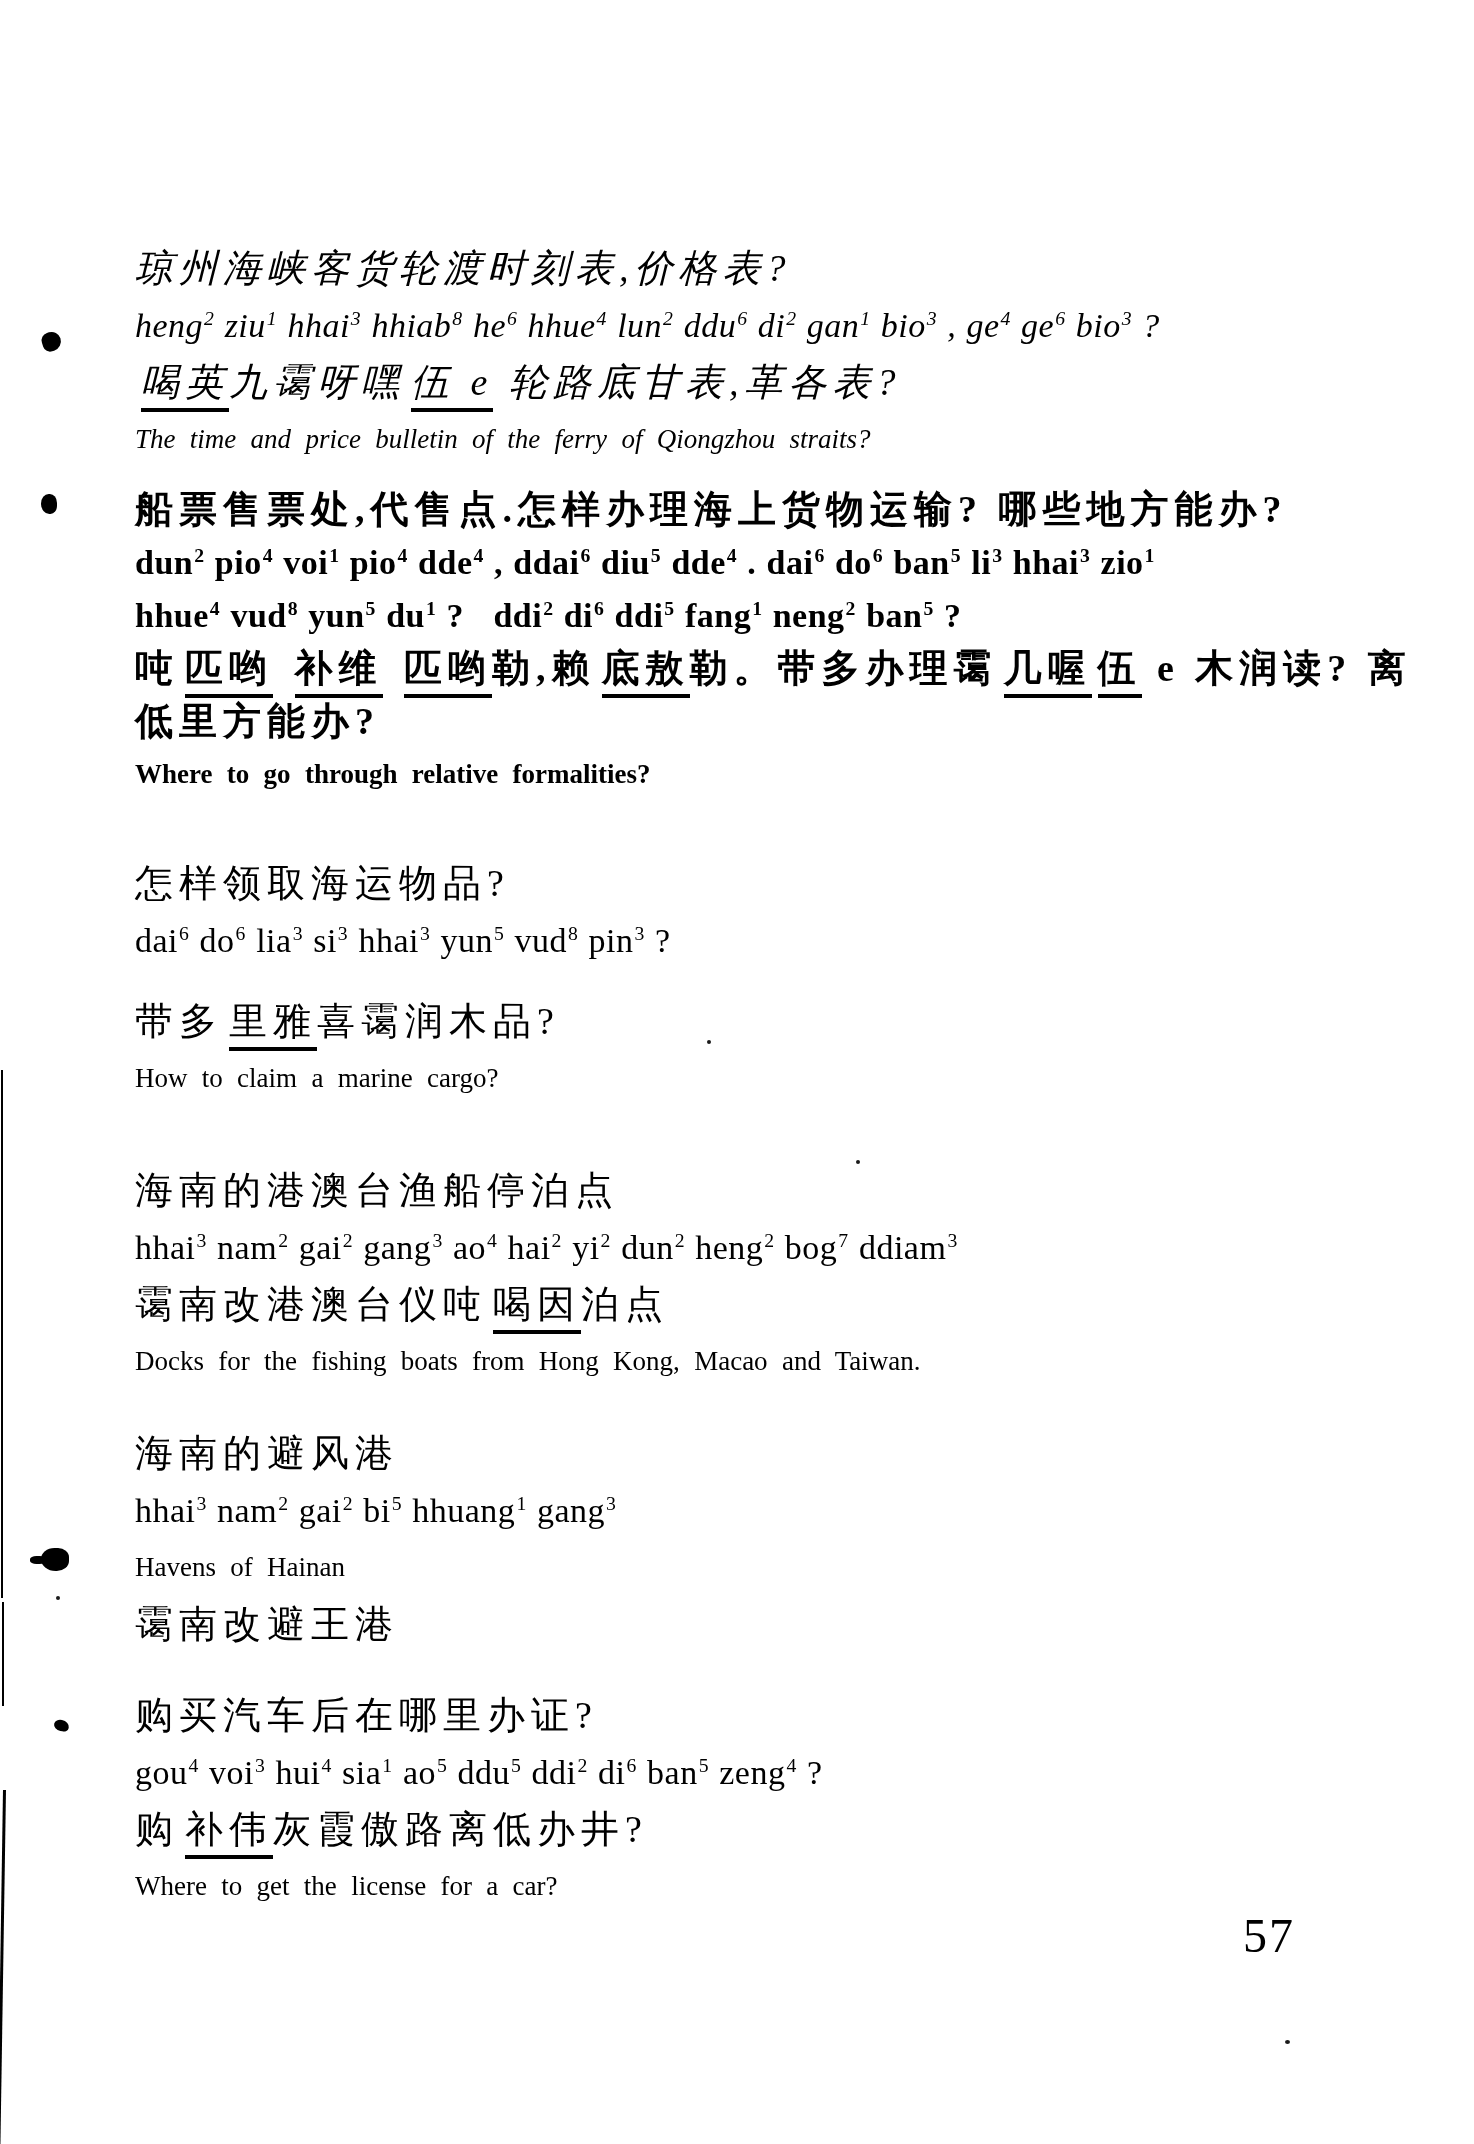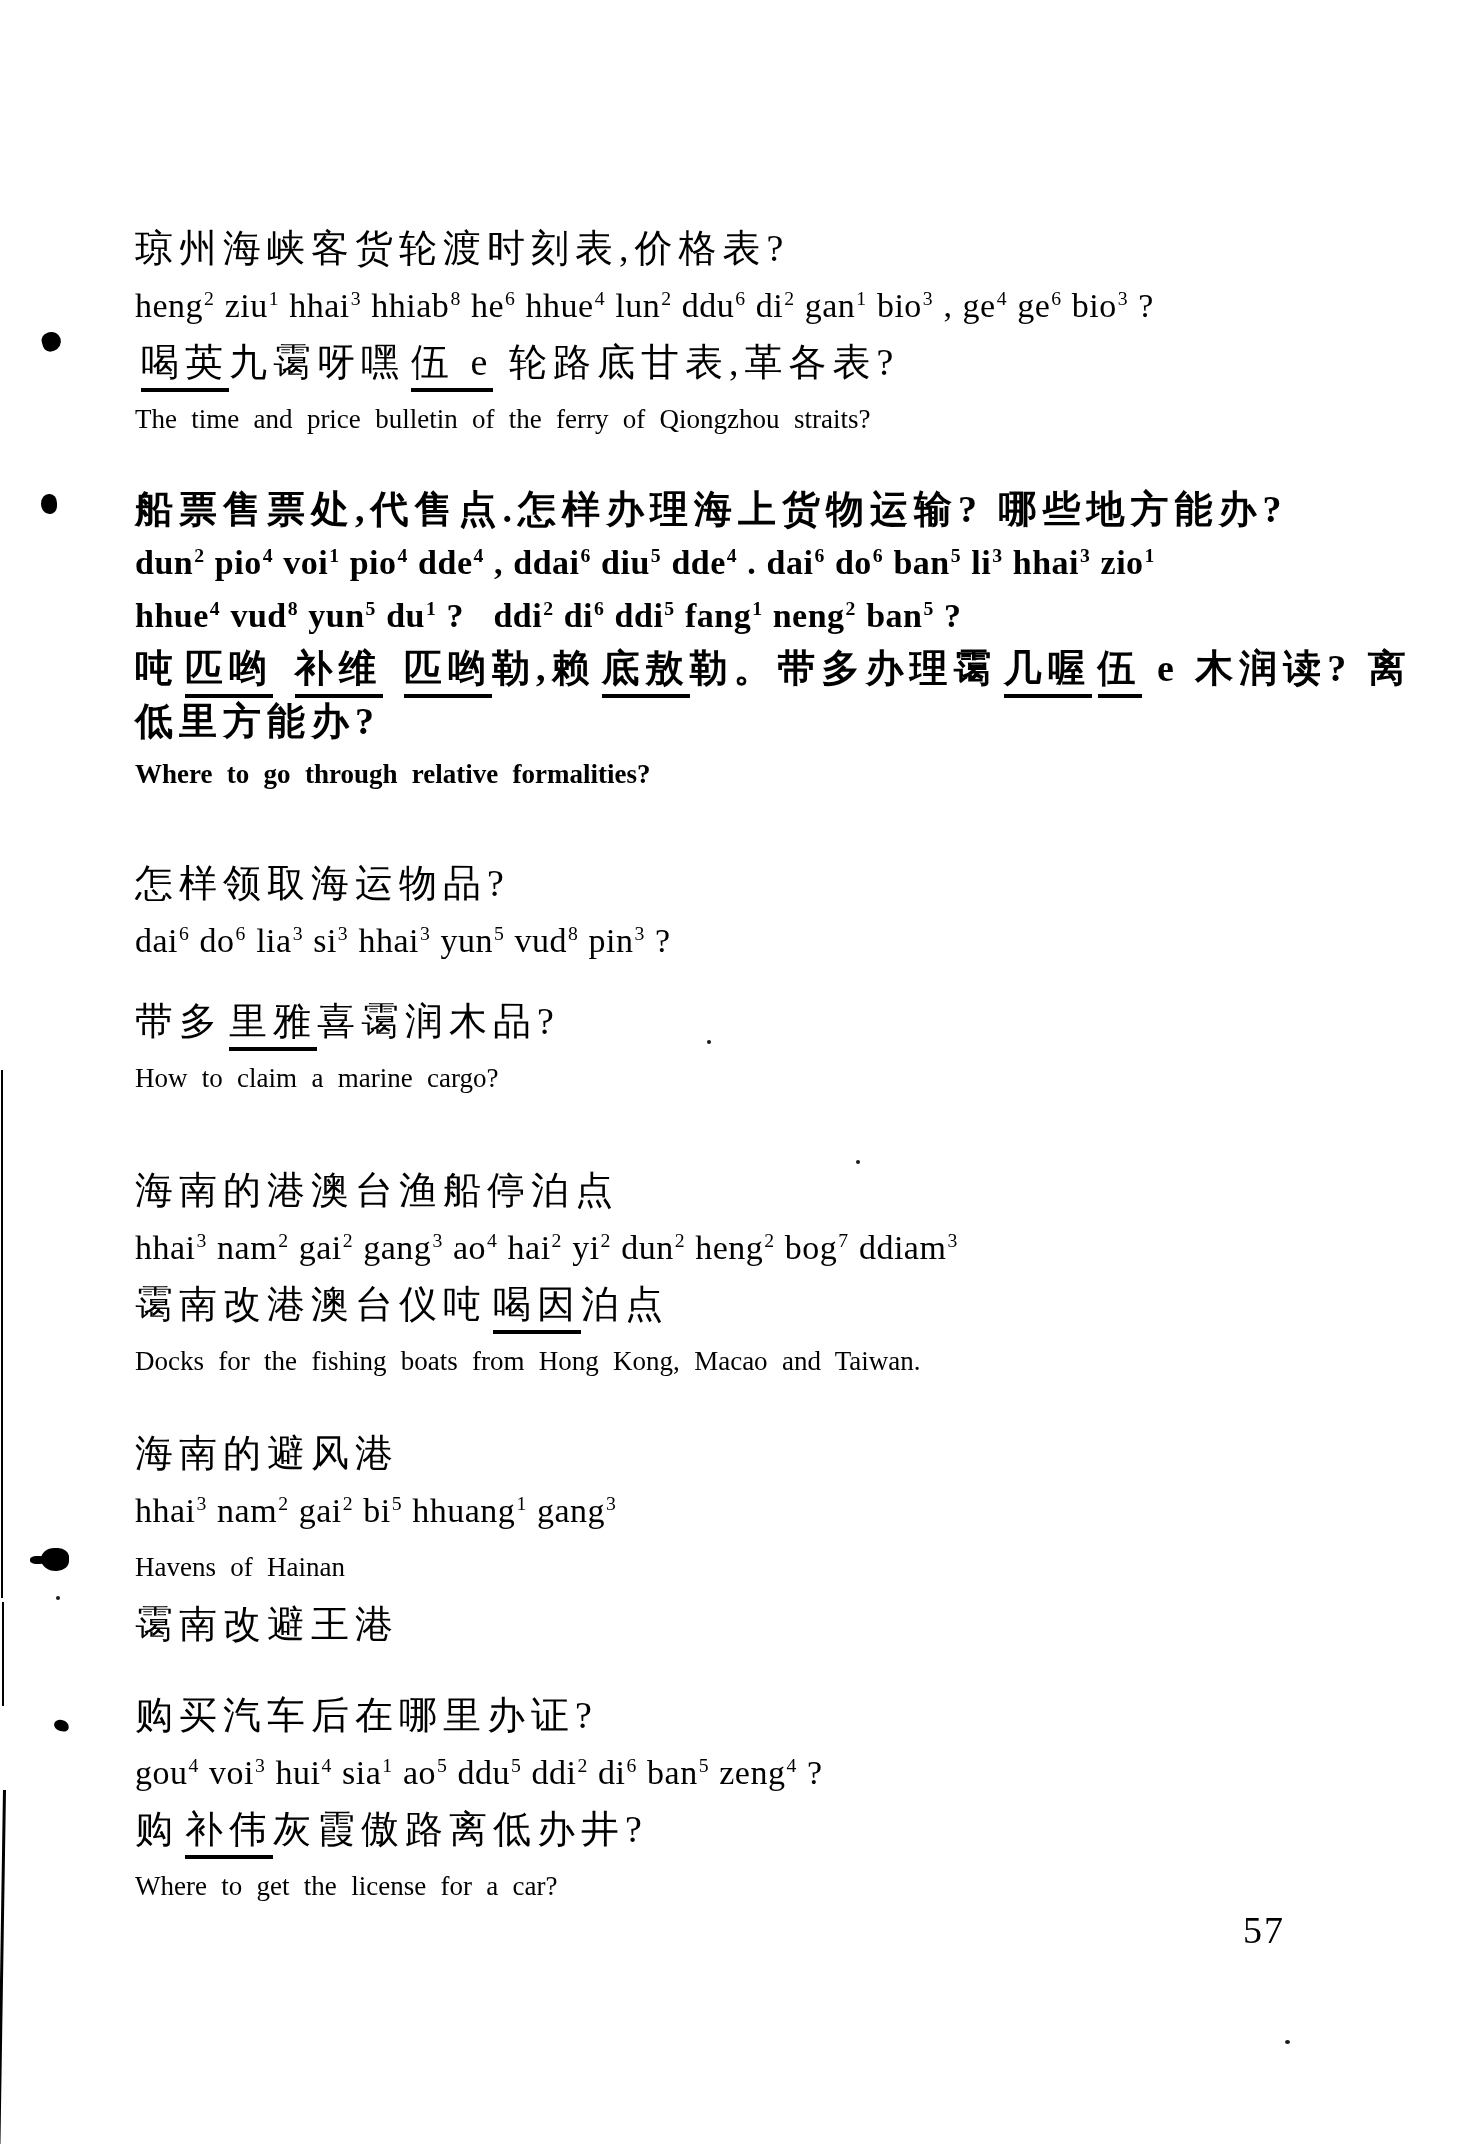--- a/index.html
+++ b/index.html
@@ -16,33 +16,33 @@
   .cn-h,.cn-p{font-size:38px;letter-spacing:6px;}
   .pron{font-size:34px;letter-spacing:.5px;}
   .pron .seg{margin-right:.3em;}
   .pron sup{font-size:.58em;line-height:0;vertical-align:.62em;margin-left:1px;}
   .en{font-size:27px;word-spacing:.28em;}
   .u{border-bottom:4px solid #000;padding-bottom:5px;margin-left:6px;}
   .L2-2{margin-top:24px;}
   .L1-5{word-spacing:.55em;}
   .page-number{
     position:absolute;left:1243px;top:1908px;
-    font-size:38px;letter-spacing:2px;
+    font-size:48px;letter-spacing:2px;
   }
   .ink{position:absolute;background:#000;}
   .speck{position:absolute;background:#1a1a1a;border-radius:50%;}
   .edge-line{position:absolute;background:#000;transform-origin:top left;}
 </style>
 </head>
 <body>
 
 <div class="content">
 
   <div id="phrase-host">
-      <div class="entry e0" style="top: 220px;">
+      <div class="entry e0" style="top: 240px; font-style: italic;">
         <div class="line cn-h L0-0"><span class="seg">琼州海峡客货轮渡时刻表,价格表?</span></div>
         <div class="line pron L0-1"><span class="seg">heng<sup>2</sup></span><span class="seg">ziu<sup>1</sup></span><span class="seg">hhai<sup>3</sup></span><span class="seg">hhiab<sup>8</sup></span><span class="seg">he<sup>6</sup></span><span class="seg">hhue<sup>4</sup></span><span class="seg">lun<sup>2</sup></span><span class="seg">ddu<sup>6</sup></span><span class="seg">di<sup>2</sup></span><span class="seg">gan<sup>1</sup></span><span class="seg">bio<sup>3</sup></span><span class="seg">,</span><span class="seg">ge<sup>4</sup></span><span class="seg">ge<sup>6</sup></span><span class="seg">bio<sup>3</sup></span><span class="seg">?</span></div>
         <div class="line cn-p L0-2"><span class="seg u">喝英</span><span class="seg">九霭呀嘿</span><span class="seg u">伍 e</span><span class="seg"> 轮路底甘表,革各表?</span></div>
         <div class="line en L0-3"><span class="seg">The time and price bulletin of the ferry of Qiongzhou straits?</span></div>
       </div>
       <div class="entry e1" style="top: 483px; font-weight: bold;">
         <div class="line cn-h L1-0"><span class="seg">船票售票处,代售点.怎样办理海上货物运输? 哪些地方能办?</span></div>
         <div class="line pron L1-1"><span class="seg">dun<sup>2</sup></span><span class="seg">pio<sup>4</sup></span><span class="seg">voi<sup>1</sup></span><span class="seg">pio<sup>4</sup></span><span class="seg">dde<sup>4</sup></span><span class="seg">,</span><span class="seg">ddai<sup>6</sup></span><span class="seg">diu<sup>5</sup></span><span class="seg">dde<sup>4</sup></span><span class="seg">.</span><span class="seg">dai<sup>6</sup></span><span class="seg">do<sup>6</sup></span><span class="seg">ban<sup>5</sup></span><span class="seg">li<sup>3</sup></span><span class="seg">hhai<sup>3</sup></span><span class="seg">zio<sup>1</sup></span></div>
         <div class="line pron L1-2"><span class="seg">hhue<sup>4</sup></span><span class="seg">vud<sup>8</sup></span><span class="seg">yun<sup>5</sup></span><span class="seg">du<sup>1</sup></span><span class="seg">?</span><span class="seg"> </span><span class="seg">ddi<sup>2</sup></span><span class="seg">di<sup>6</sup></span><span class="seg">ddi<sup>5</sup></span><span class="seg">fang<sup>1</sup></span><span class="seg">neng<sup>2</sup></span><span class="seg">ban<sup>5</sup></span><span class="seg">?</span></div>
         <div class="line cn-p L1-3"><span class="seg">吨</span><span class="seg u">匹哟</span><span class="seg"> </span><span class="seg u">补维</span><span class="seg"> </span><span class="seg u">匹哟</span><span class="seg">勒,赖</span><span class="seg u">底敖</span><span class="seg">勒。带多办理霭</span><span class="seg u">几喔</span><span class="seg u">伍</span><span class="seg"> e 木润读? 离</span></div>

